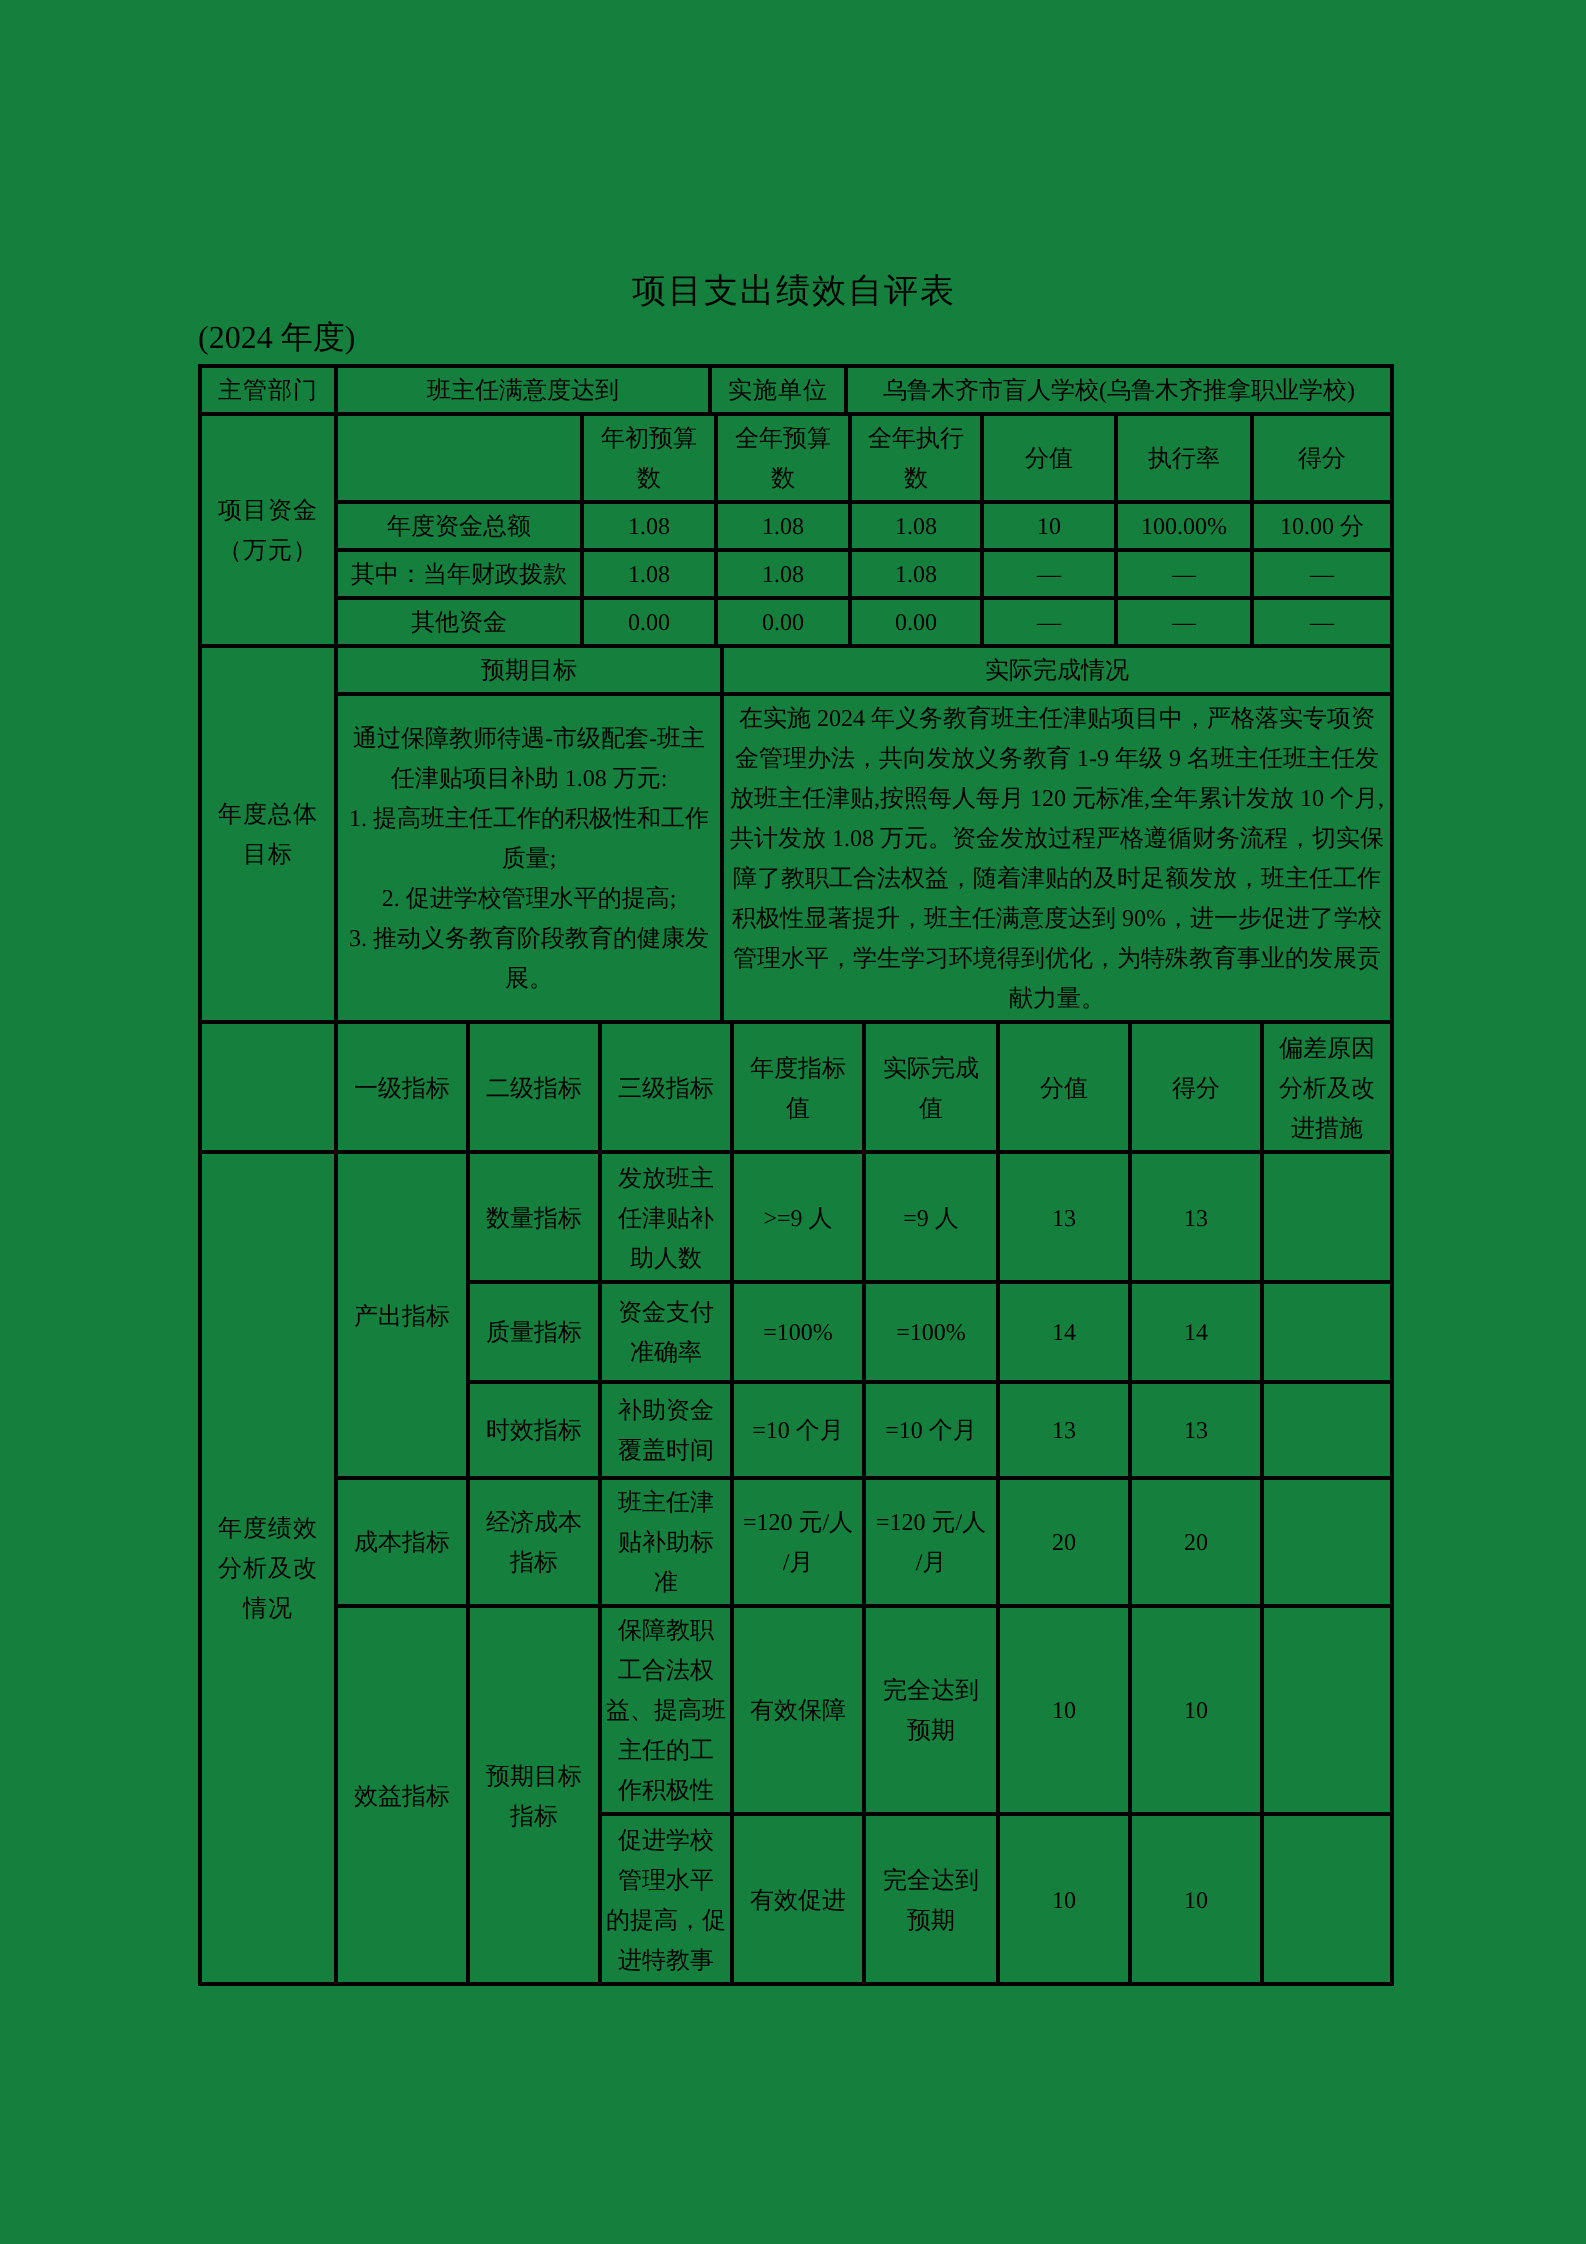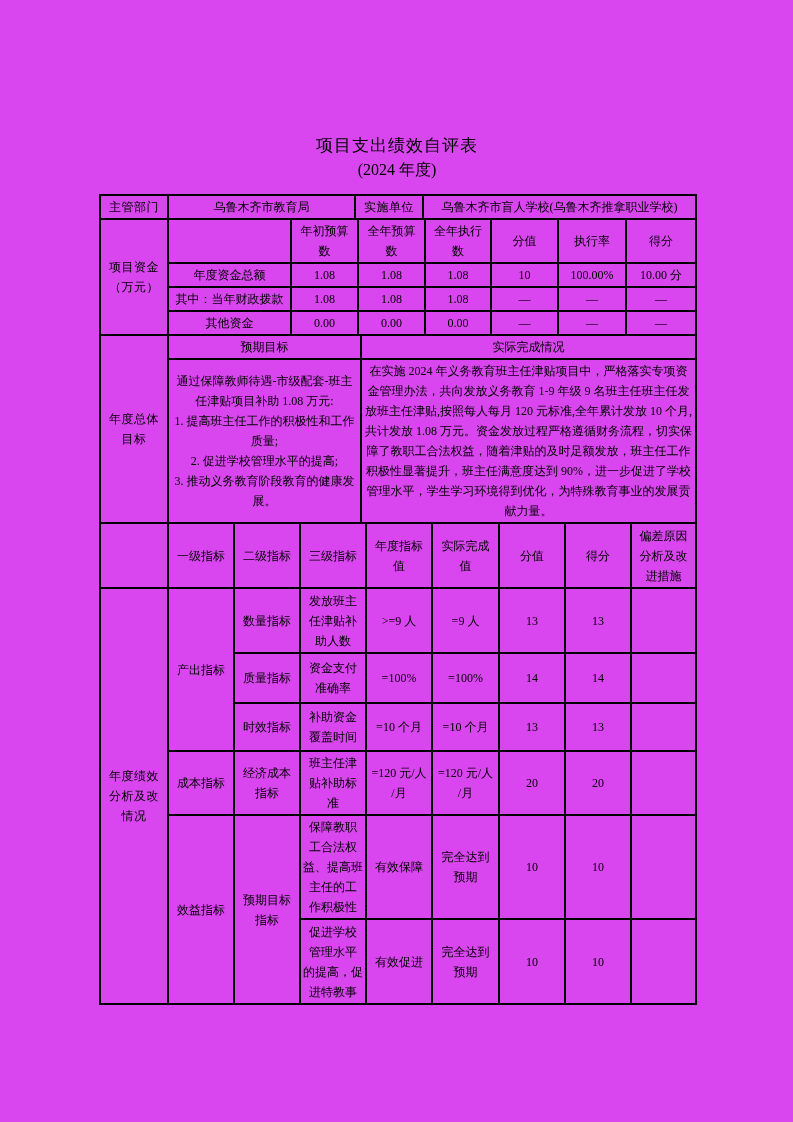--- a/index.html
+++ b/index.html
@@ -2,24 +2,24 @@
 <html><head>
 <meta charset="utf-8">
 <style>
   * { margin:0; padding:0; box-sizing:border-box; }
   html,body { background:#ffffff; }
   body {
     width:793px; height:1122px; position:relative;
     font-family:"Liberation Serif","DejaVu Serif",serif;
     color:#000;
   }
-  .page { position:absolute; left:0; top:0; width:793px; height:1122px; background:#d946ef; }
+  .page { position:absolute; left:0; top:0; width:793px; height:1122px; background:#15803d; }
   .doc { position:absolute; left:99px; top:134px; width:596px; }
   .title { text-align:center; font-size:17px; line-height:24px; letter-spacing:1px; }
-  .subtitle { text-align:center; font-size:16px; line-height:24px; margin-bottom:12px; }
+  .subtitle { text-align:left; font-size:16px; line-height:24px; margin-bottom:0; }
 
   table.tbl { width:596px; table-layout:fixed; border-collapse:collapse; }
   table.tbl + table.tbl { margin-top:-2px; }
   .tbl td {
     border:2px solid #000;
     font-size:12px; line-height:20px;
     text-align:center; vertical-align:middle;
     padding:1px 2px; overflow:hidden;
   }
   .pre { white-space:pre-line; }
@@ -47,21 +47,21 @@
     <table class="tbl">
       <colgroup>
           <col style="width:68px">
           <col style="width:187px">
           <col style="width:68px">
           <col style="width:273px">
         </colgroup>
       <tbody>
       <tr style="height:22px">
         <td class="lbl">主管部门</td>
-        <td>乌鲁木齐市教育局</td>
+        <td>班主任满意度达到</td>
         <td class="lbl">实施单位</td>
         <td>乌鲁木齐市盲人学校(乌鲁木齐推拿职业学校)</td>
       </tr>
     </tbody>
       </table>
 
     <table class="tbl">
       <colgroup>
           <col style="width:68px">
           <col style="width:123px">

